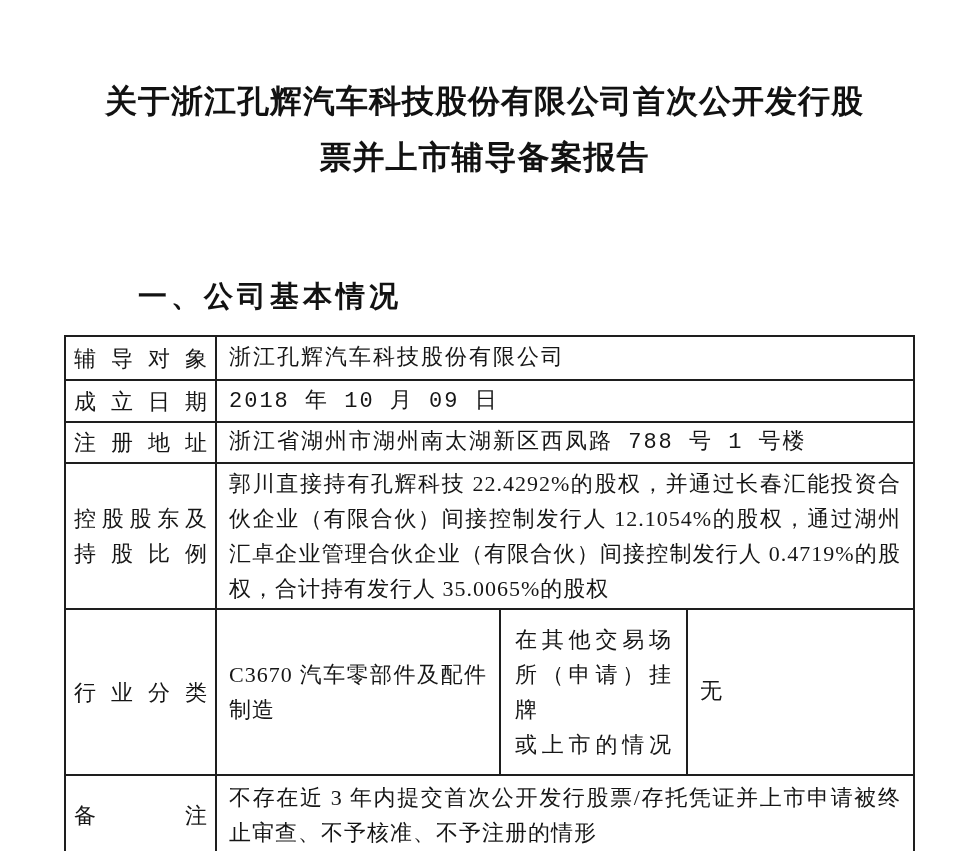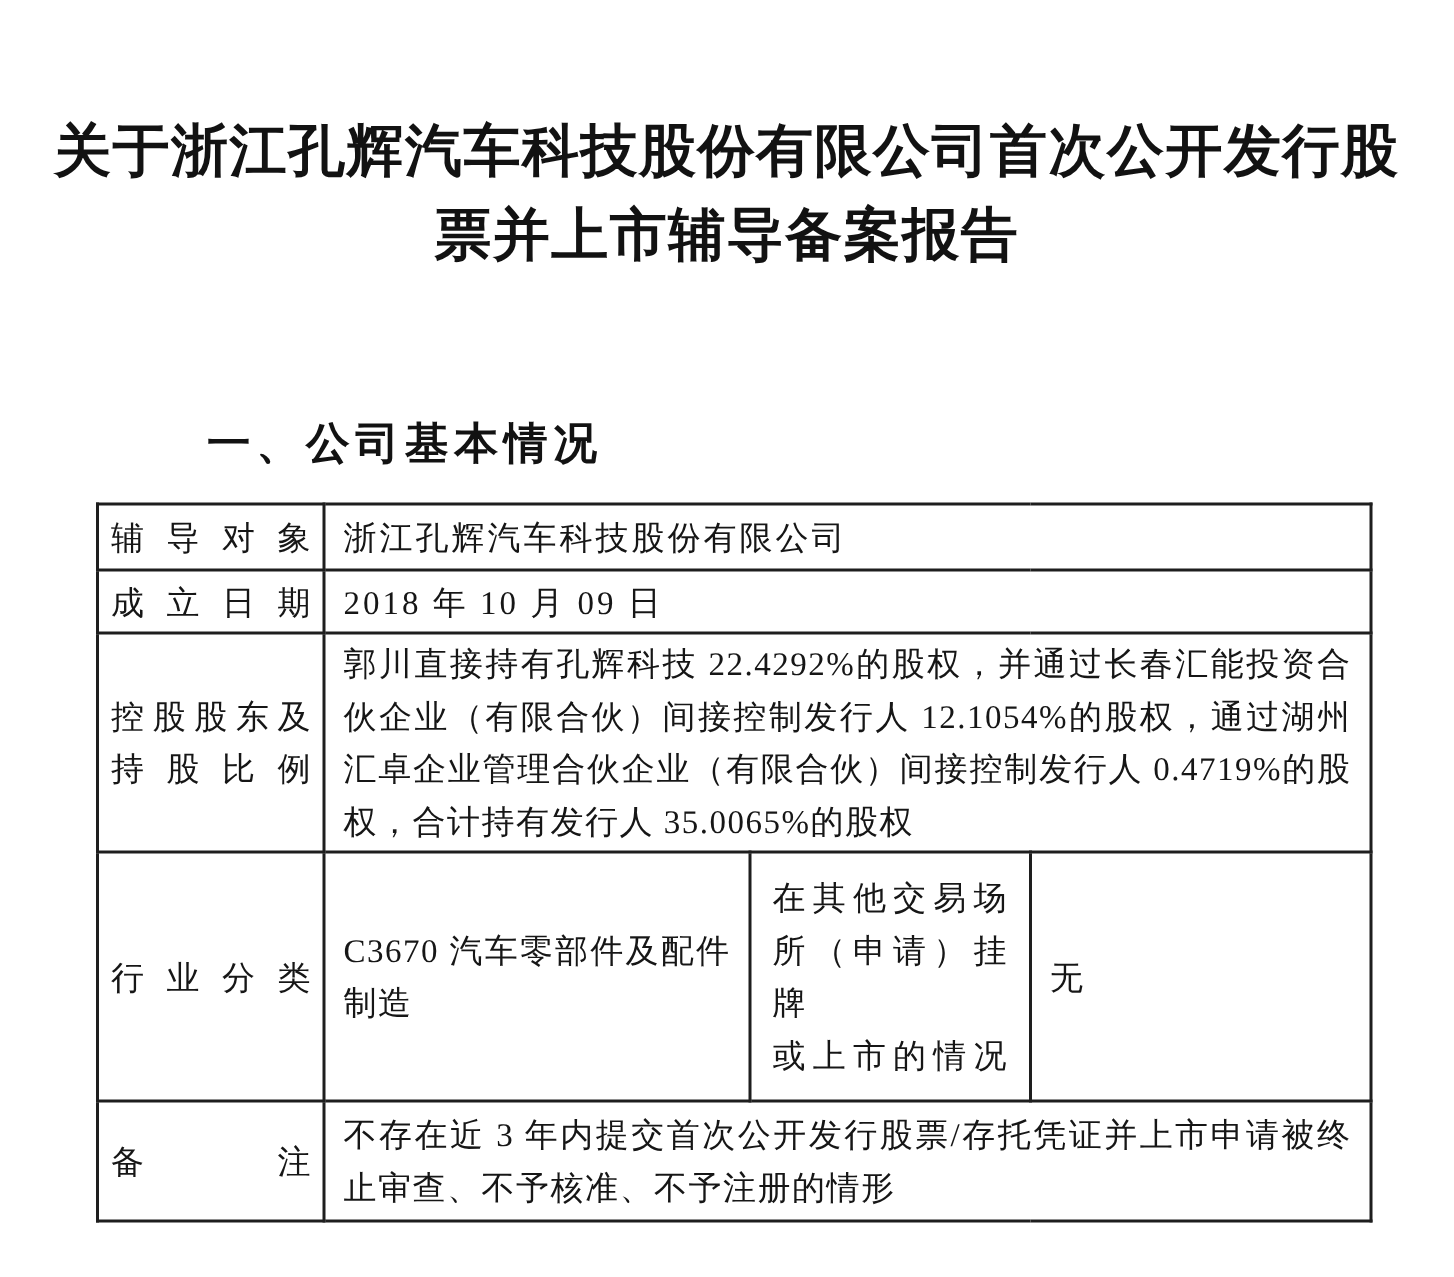--- a/index.html
+++ b/index.html
@@ -10,21 +10,21 @@
   body {
     width: 969px;
     height: 851px;
     overflow: hidden;
     color: #161616;
     font-family: "Liberation Serif", "DejaVu Serif", serif;
     -webkit-font-smoothing: antialiased;
   }
   .doc-title {
     margin: 73px 24px 0 24px;
-    font-size: 38px;
+    font-size: 32px;
     font-weight: 700;
     line-height: 56px;
     letter-spacing: 1px;
     text-align: center;
     white-space: pre-line;
     color: #121212;
   }
   .section-heading {
     margin: 94px 0 15px 138px;
     font-size: 29px;
@@ -49,20 +49,21 @@
   }
   
   .info-table td.lbl {
     padding: 0 8px;
     text-align: justify;
     text-align-last: justify;
     white-space: pre-line;
   }
   .info-table td.val {
     letter-spacing: 2px;
+    font-family: Liberation Mono, monospace;
   }
   .info-table td.val-just {
     letter-spacing: 1px;
     text-align: justify;
     margin-left: 10px;
   }
   .info-table td.mid-lbl {
     text-align: center;
     letter-spacing: 3px;
   }
@@ -103,20 +104,24 @@
         <td class="lbl">辅 导 对 象</td>
         <td class="val" colspan="3">浙江孔辉汽车科技股份有限公司</td>
       </tr>
 
       <tr class="r2">
         <td class="lbl">成 立 日 期</td>
         <td class="val" colspan="3">2018 年 10 月 09 日</td>
       </tr>
 
 
+      <tr class="r4">
+        <td class="lbl">注 册 地 址</td>
+        <td class="val" colspan="3">浙江省湖州市湖州南太湖新区西凤路 788 号 1 号楼</td>
+      </tr>
 
       <tr class="r5">
         <td class="lbl">控股股东及
 持股比例</td>
         <td class="val-just" colspan="3">郭川直接持有孔辉科技 22.4292%的股权，并通过长春汇能投资合伙企业（有限合伙）间接控制发行人 12.1054%的股权，通过湖州汇卓企业管理合伙企业（有限合伙）间接控制发行人 0.4719%的股权，合计持有发行人 35.0065%的股权</td>
       </tr>
 
       <tr class="r6">
         <td class="lbl">行 业 分 类</td>
         <td class="val-just">C3670 汽车零部件及配件制造</td>

